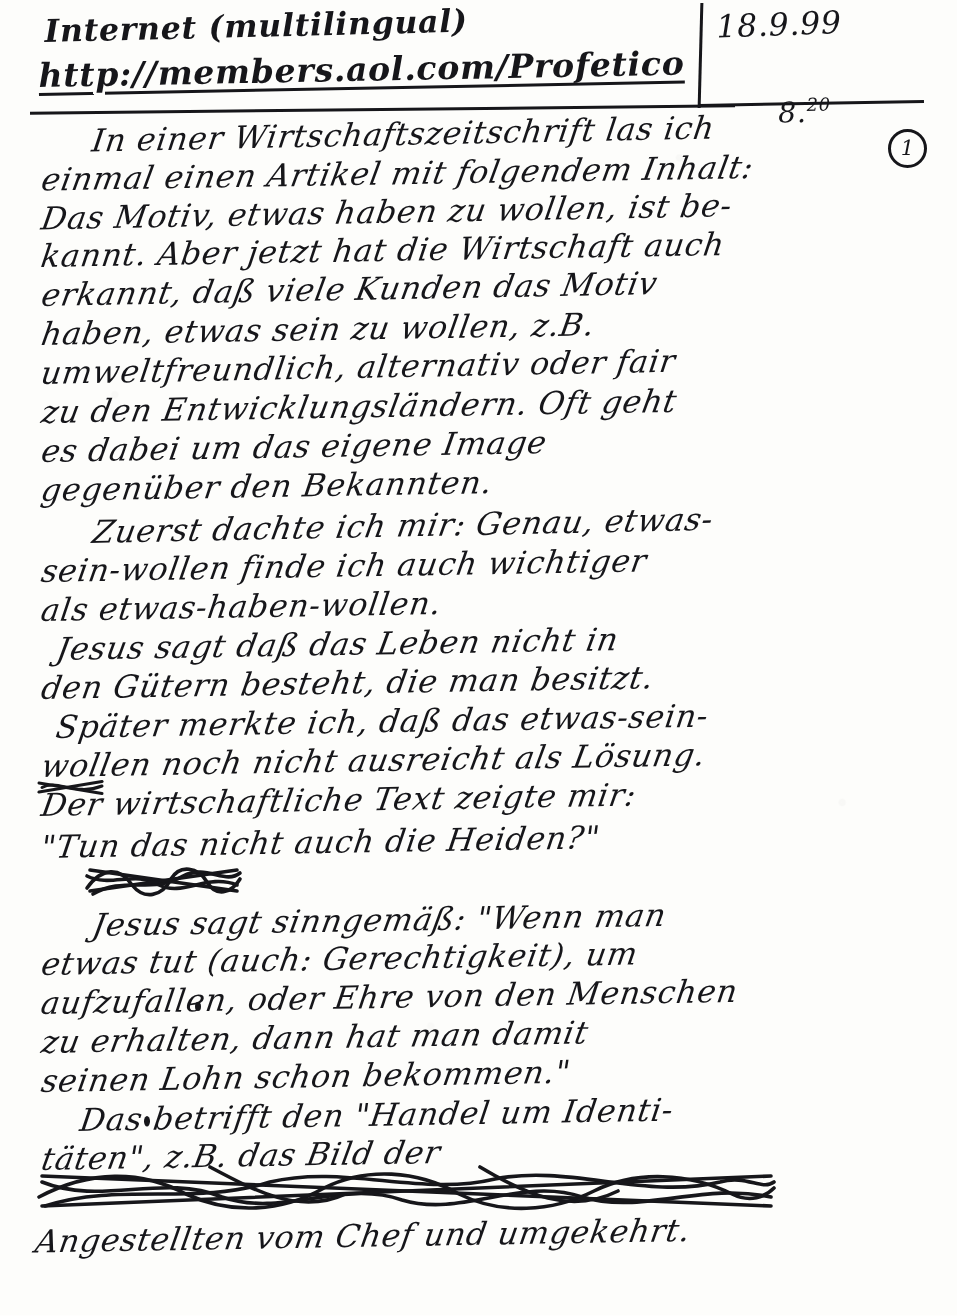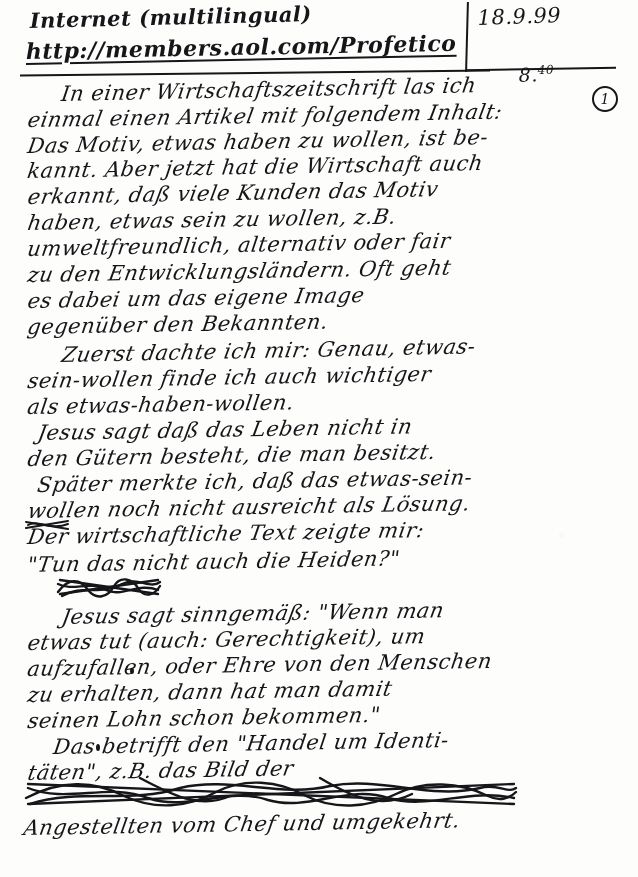--- a/index.html
+++ b/index.html
@@ -161,21 +161,21 @@
 
   <div class="hand header-line" id="hdr-title">Internet (multilingual)</div>
 
   <div class="hand header-line" id="hdr-url">http://members.aol.com/Profetico</div>
 
   <div id="date-box">
     <div class="bx-left"></div>
     <div class="bx-bottom"></div>
     <div class="hand" id="date-text">18.9.99</div>
     <div class="hand" id="time-text">
-      <span>8.</span><span id="time-sup">40</span>
+      <span>8.</span><span id="time-sup">20</span>
     </div>
   </div>
 
   <div id="hdr-rule"></div>
 
   <div id="page-num">1</div>
 
   <div id="body-layer">
       <div class="hand tline" style="left: 60px; top: 84px; font-size: 21px; transform: rotate(-1.2deg) skewX(-9deg);">In einer Wirtschaftszeitschrift las ich</div>
       <div class="hand tline" style="left: 26px; top: 110px; font-size: 21px; transform: rotate(-1deg) skewX(-11deg);">einmal einen Artikel mit folgendem Inhalt:</div>

